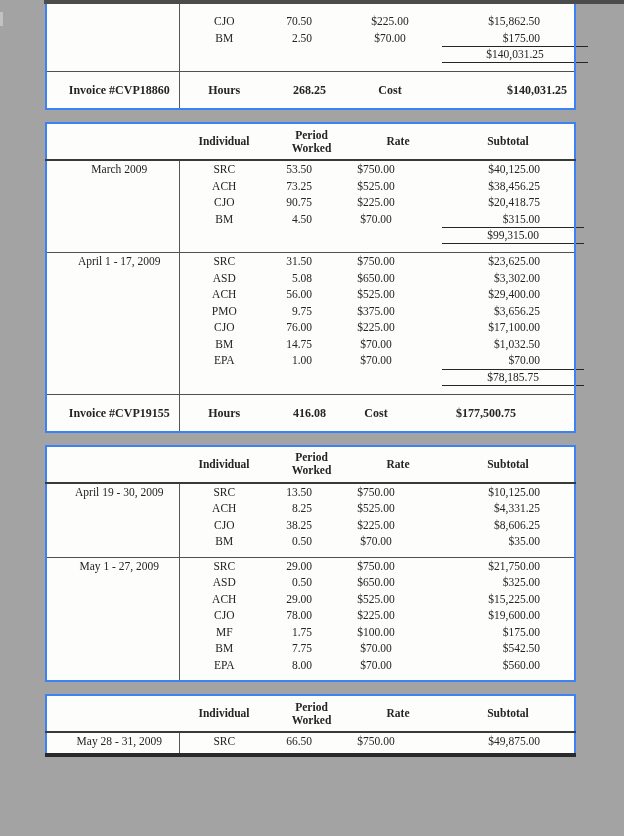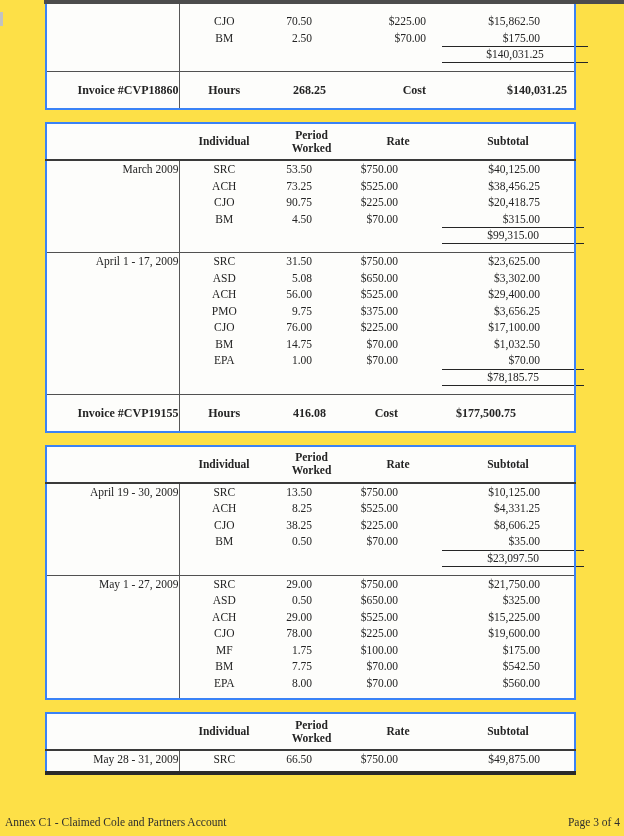--- a/index.html
+++ b/index.html
@@ -1,37 +1,37 @@
 <!DOCTYPE html>
 <html><head>
 <meta charset="utf-8">
 <style>
   html,body { margin:0; padding:0; background:#e8e8e6; }
   .page {
     position:relative; width:624px; height:836px; margin:0 auto;
-    background:#fde047; overflow:hidden;
+    background:#a3a3a3; overflow:hidden;
     font-family:"Liberation Serif", serif; color:#242424;
   }
   .top-strip { position:absolute; left:44px; top:0; right:0; height:4px; background:#4c4c4c; }
   .edge-mark { position:absolute; left:0; top:12px; width:3px; height:14px; background:#c2c2c0; }
   .content { position:absolute; left:45px; top:4px; width:529px; }
 
   table.inv-table {
     border-collapse:collapse; table-layout:fixed; width:529px;
     background:#fdfdfb; border:2px solid #3b82f6; margin-top:12px;
   }
   table.inv-table.first { margin-top:0; border-top:none; }
   table.inv-table.last  { border-bottom:4px solid #2a2a2a; }
 
   td { padding:0; font-size:11.5px; line-height:16.5px; vertical-align:top;
        overflow:visible; white-space:nowrap; }
-  .c1 { border-right:1px solid #575757; padding-left:13px; text-align:right; }
+  .c1 { border-right:1px solid #575757; padding-left:13px; text-align:center; }
   .c2 { text-align:center; }
   .c3 { text-align:right; padding-right:42px; }
-  .c4 { text-align:right; padding-right:44px; }
+  .c4 { text-align:center; padding-right:44px; }
   .c5 { text-align:right; padding-right:34px; }
 
   tr.head td { border-bottom:2px solid #3a3a3a; font-weight:bold; text-align:center;
                vertical-align:middle; height:31px; line-height:13px; padding-top:2px; padding-bottom:2px; }
   .period-head { width:50px; margin:0 auto; white-space:normal; }
 
   tr.row.section-start td, tr.inv td { border-top:1px solid #515151; }
 
   tr.sum-row td { height:18px; }
   td.sumcell { padding:0; }
@@ -288,27 +288,20 @@
             <td class="c4">$225.00</td>
             <td class="c5">$8,606.25</td>
           </tr>
           <tr class="row">
             <td class="c1"></td>
             <td class="c2">BM</td>
             <td class="c3">0.50</td>
             <td class="c4">$70.00</td>
             <td class="c5">$35.00</td>
           </tr>
-          <tr class="sum-row">
-            <td class="c1"></td>
-            <td colspan="3"></td>
-            <td class="sumcell">
-              <div class="sum-box">$23,097.50</div>
-            </td>
-          </tr>
           <tr class="gap">
             <td class="c1"></td>
             <td colspan="4"></td>
           </tr>
           <tr class="row section-start">
             <td class="c1">May 1 - 27, 2009</td>
             <td class="c2">SRC</td>
             <td class="c3">29.00</td>
             <td class="c4">$750.00</td>
             <td class="c5">$21,750.00</td>
@@ -388,17 +381,13 @@
           <tr class="row">
             <td class="c1">May 28 - 31, 2009</td>
             <td class="c2">SRC</td>
             <td class="c3">66.50</td>
             <td class="c4">$750.00</td>
             <td class="c5">$49,875.00</td>
           </tr>
         </tbody>
       </table>
     </div>
-  <div class="footer">
-    <span>Annex C1 - Claimed Cole and Partners Account</span>
-    <span>Page 3 of 4</span>
-  </div>
 </div>
 
 </body></html>

